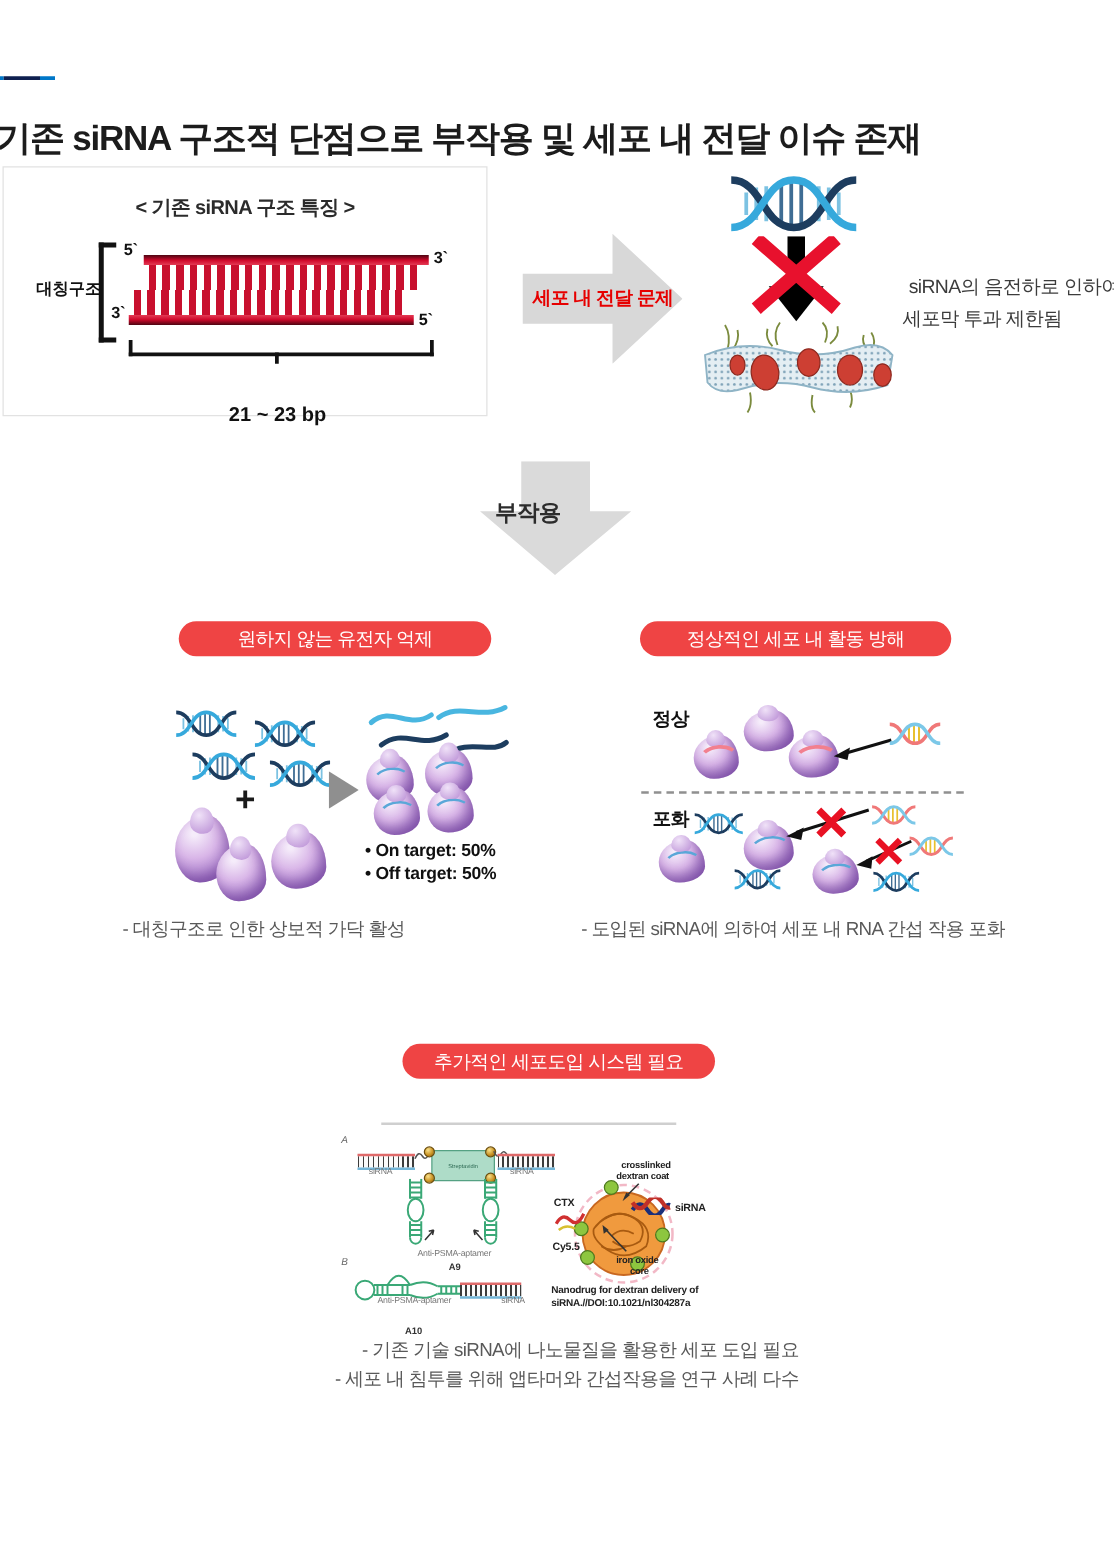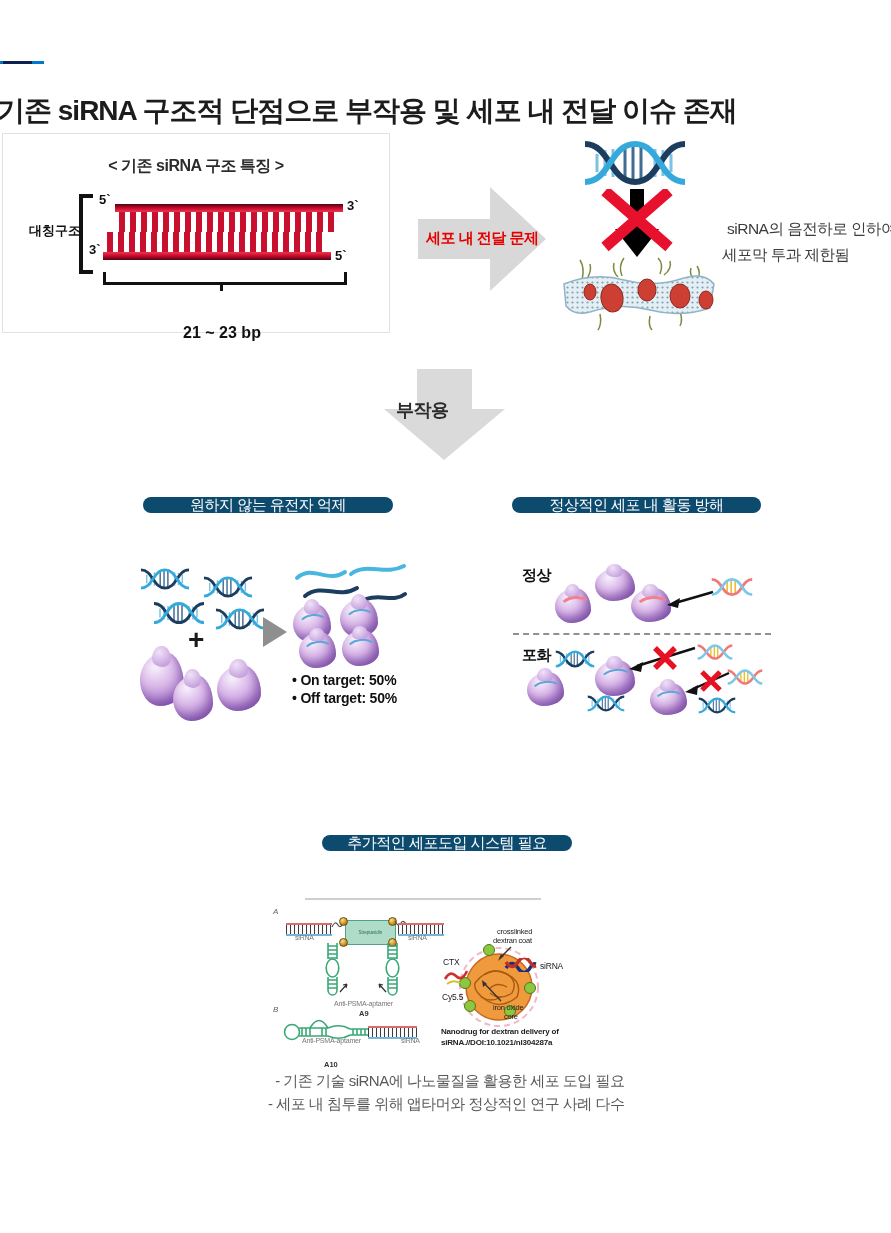--- a/index.html
+++ b/index.html
@@ -29,21 +29,21 @@
   .end-label{font-size:13px;font-weight:700;color:#111;}
   .bp-brace{left:100px;top:138px;width:238px;height:10px;border-left:3px solid #111;border-right:3px solid #111;border-bottom:3px solid #111;}
   .bp-tick{left:217px;top:148px;width:3px;height:9px;background:#111;}
   .bp-label{left:100px;top:158px;width:238px;text-align:center;font-size:16px;font-weight:700;color:#111;margin-top:32px;}
 
   .delivery-arrow-label{left:426px;top:229px;font-size:15px;font-weight:700;color:#e60000;letter-spacing:-0.5px;}
   .membrane-caption{font-size:15.5px;color:#3c3c3c;letter-spacing:-0.5px;}
 
   .down-arrow-label{left:396px;top:398px;width:122px;text-align:left;font-size:18px;font-weight:600;color:#2c2c2c;letter-spacing:-0.5px;}
 
-  .badge{height:16px;border-radius:14px;background:#0c4a6e;color:#ffffff;font-size:15px;font-weight:500;
+  .badge{height:28px;border-radius:14px;background:#ef4444;color:#ffffff;font-size:15px;font-weight:500;
          display:flex;align-items:center;justify-content:center;letter-spacing:-0.5px;}
   .badge-1{left:143px;top:497px;width:250px;}
   .badge-2{left:512px;top:497px;width:249px;}
   .badge-3{left:322px;top:835px;width:250px;}
 
   
   .blob{position:absolute;background:radial-gradient(circle at 35% 28%,#f5ecfa 4%,#d9b6e8 40%,#a478c8 75%,#8a5cb4);
         border-radius:58% 42% 55% 45% / 52% 62% 38% 48%;box-shadow:inset -4px -5px 9px rgba(88,40,130,.4);}
   .blob::before{content:'';position:absolute;left:28%;top:-12%;width:42%;height:40%;
         background:radial-gradient(circle at 38% 30%,#f0e2f8,#b88cd4);border-radius:50% 50% 45% 55%/60% 60% 40% 40%;}
@@ -64,21 +64,21 @@
   .bfig-line{left:33px;top:1px;width:236px;height:2px;background:#cfcfcf;}
   .panel-label{font-size:8px;color:#666;font-style:italic;}
   .duplex{position:absolute;height:9px;background:repeating-linear-gradient(90deg,#3c3c3c 0 1.5px,#fbfbfb 1.5px 4px);
           border-top:2.5px solid #e06a6a;border-bottom:2.5px solid #74b6d8;}
   .tiny-label{font-size:7px;color:#777;letter-spacing:-0.2px;}
   .tiny-bold{font-size:7.5px;font-weight:700;color:#333;}
   .teal-box{left:73px;top:23px;width:49px;height:23px;background:#aedcc8;border:1px solid #55a183;border-radius:3px;
             display:flex;align-items:center;justify-content:center;font-size:4.5px;color:#2f6b55;}
   .gold{position:absolute;width:9px;height:9px;border-radius:50%;
         background:radial-gradient(circle at 35% 30%,#f8e08a,#c89020 60%,#7a5410);border:1px solid #6b4d0c;box-sizing:border-box;}
-  .np-label{font-size:7.5px;font-weight:400;color:#222;letter-spacing:-0.2px;}
+  .np-label{font-size:7.5px;font-weight:700;color:#222;letter-spacing:-0.2px;}
   .np-caption{font-size:8px;font-weight:700;color:#222;line-height:11px;letter-spacing:-0.2px;}
 </style>
 </head>
 <body>
 
 <svg width="0" height="0" style="position:absolute" aria-hidden="true">
   <defs>
     <symbol id="dna" viewBox="0 0 104 52">
       <g stroke="#7cc2e2" stroke-width="3">
           <path d="M14,17 V35 M22,13 V39 M30,12 V40" fill="none"></path>
@@ -277,22 +277,24 @@
     <line x1="46" y1="4" x2="10" y2="20" stroke="#111" stroke-width="2.4"></line>
     <polygon points="2,23 15,16 14,26" fill="#111"></polygon>
     <path d="M19,3 L37,21 M37,3 L19,21" stroke="#e81123" stroke-width="5"></path>
   </svg>
   <svg class="abs" style="left:220px;top:113px;" width="40" height="18">
       <use href="#dnap"></use>
     </svg>
 </div>
 
 <div class="abs bullets nowrap" style="left:98px;top:733px;">
+  <div>- 대칭구조로 인한 상보적 가닥 활성</div>
 </div>
 <div class="abs bullets nowrap" style="left:465px;top:733px;">
+  <div>- 도입된 siRNA에 의하여 세포 내 RNA 간섭 작용 포화</div>
 </div>
 
 <div class="abs badge badge-3">추가적인 세포도입 시스템 필요</div>
 
 <div class="abs" style="left:272px;top:897px;width:300px;height:165px;">
   <div class="abs bfig-line"></div>
   <span class="abs panel-label" style="left:1px;top:10px;">A</span>
 
   <div class="duplex" style="left:14px;top:26px;width:46px;"></div>
   <span class="abs tiny-label" style="left:23px;top:37px;">siRNA</span>
@@ -386,14 +388,14 @@
   <span class="abs np-label" style="left:232px;top:115px;">core</span>
 
   <div class="abs np-caption nowrap" style="left:169px;top:129px;">
     <div>Nanodrug for dextran delivery of</div>
     <div>siRNA.//DOI:10.1021/nl304287a</div>
   </div>
 </div>
 
 <div class="abs bullets nowrap" style="left:268px;top:1070px;text-align:right;">
   <div>- 기존 기술 siRNA에 나노물질을 활용한 세포 도입 필요</div>
-  <div>- 세포 내 침투를 위해 앱타머와 정상적인 연구 사례 다수</div>
+  <div>- 세포 내 침투를 위해 앱타머와 간섭작용을 연구 사례 다수</div>
 </div>
 
 </body></html>

